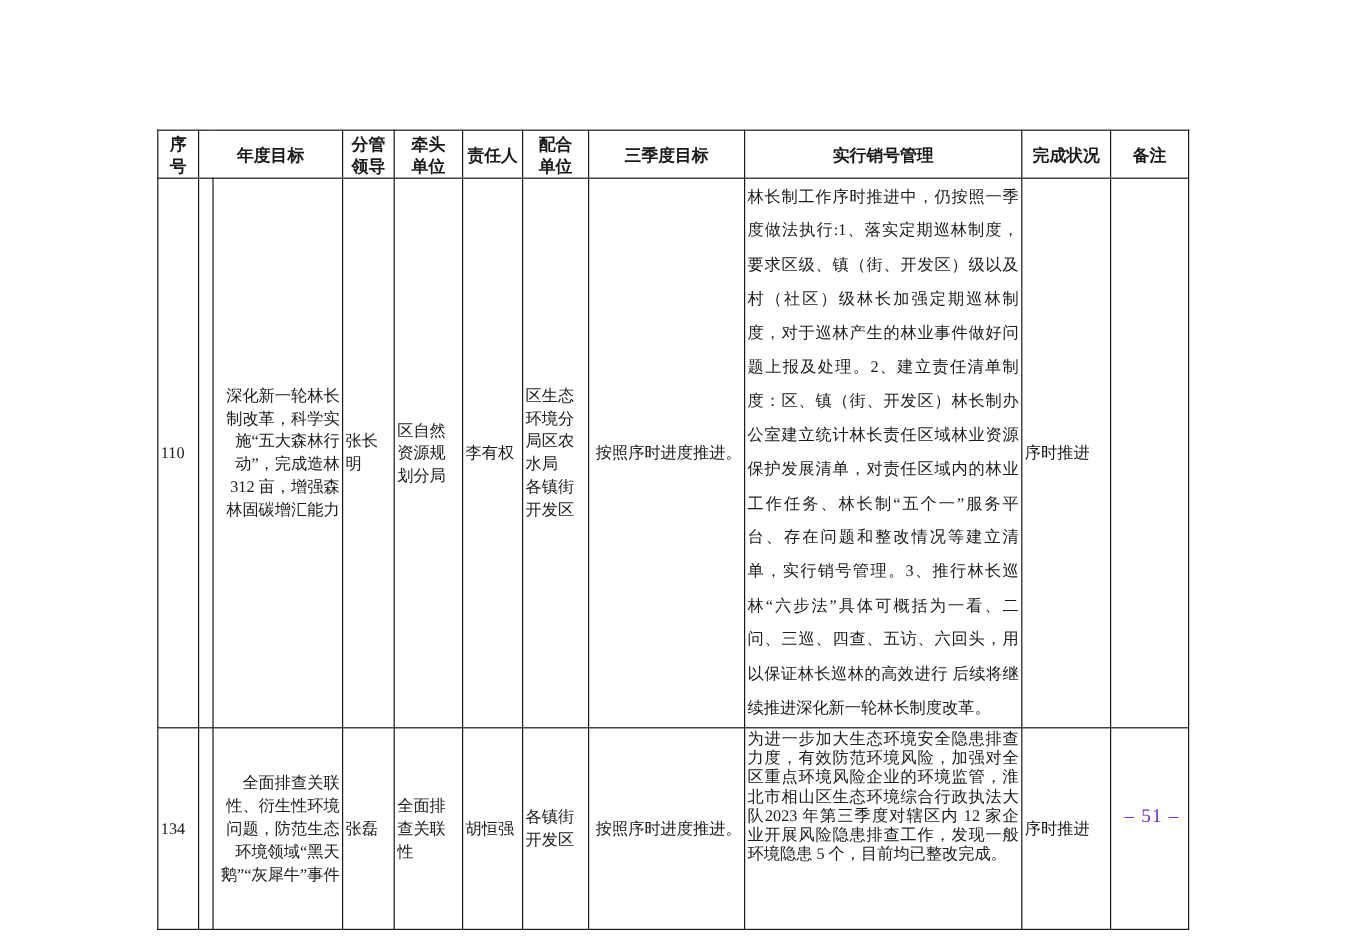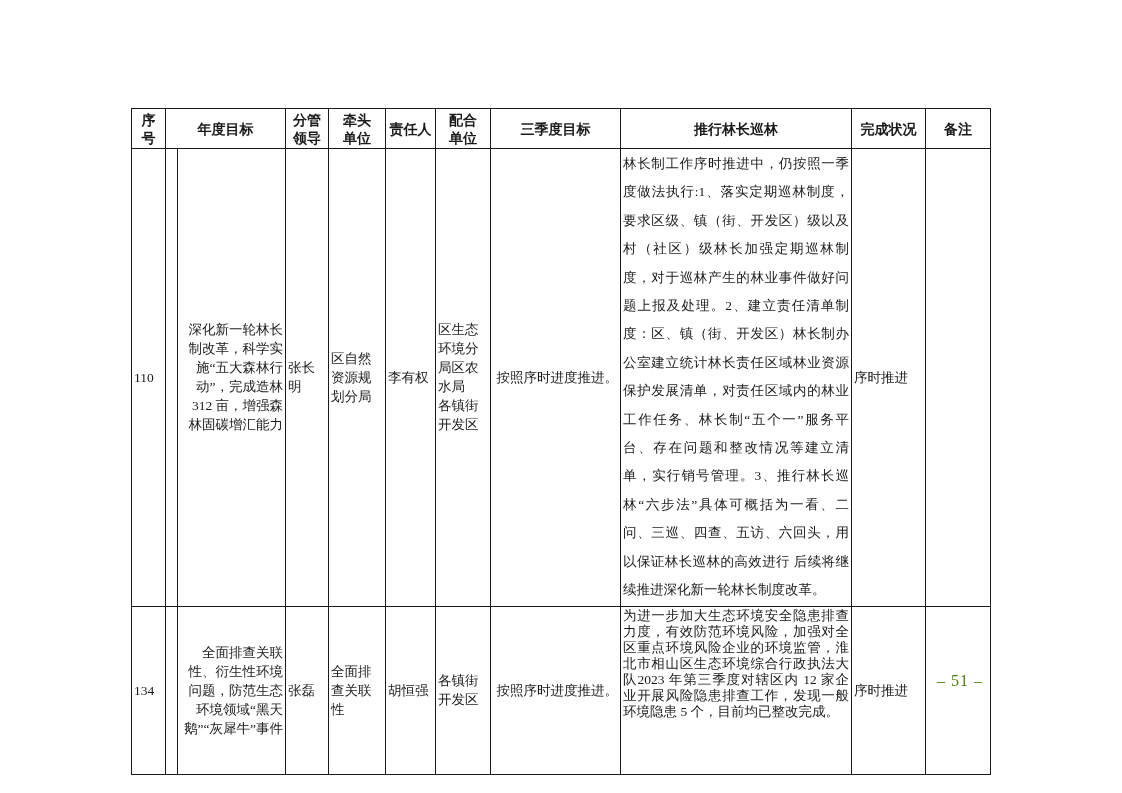--- a/index.html
+++ b/index.html
@@ -63,21 +63,21 @@
   td.status-a { line-height: 28.4px; }
   td.status-b { line-height: 16px; }
   .page-number {
     position: absolute;
     top: 672px;
     left: 905px;
     width: 110px;
     text-align: center;
     font-size: 16px;
     letter-spacing: 1px;
-    color: #4d7c0f;
+    color: #6d28d9;
   }
 </style>
 </head>
 <body>
 
 <div class="sheet">
 
   <table class="report">
     <colgroup>
       <col style="width:34px">
@@ -99,21 +99,21 @@
 号</th>
       <th colspan="2">年度目标</th>
       <th>分管
 领导</th>
       <th>牵头
 单位</th>
       <th>责任人</th>
       <th>配合
 单位</th>
       <th>三季度目标</th>
-      <th>推行林长巡林</th>
+      <th>实行销号管理</th>
       <th>完成状况</th>
       <th>备注</th>
     </tr>
 
     <tr class="row-a">
       <td class="center">110</td>
       <td></td>
       <td class="left">深化新一轮林长制改革，科学实施“五大森林行动”，完成造林 312 亩，增强森林固碳增汇能力</td>
       <td class="center">张长明</td>
       <td class="center">区自然资源规划分局</td>

